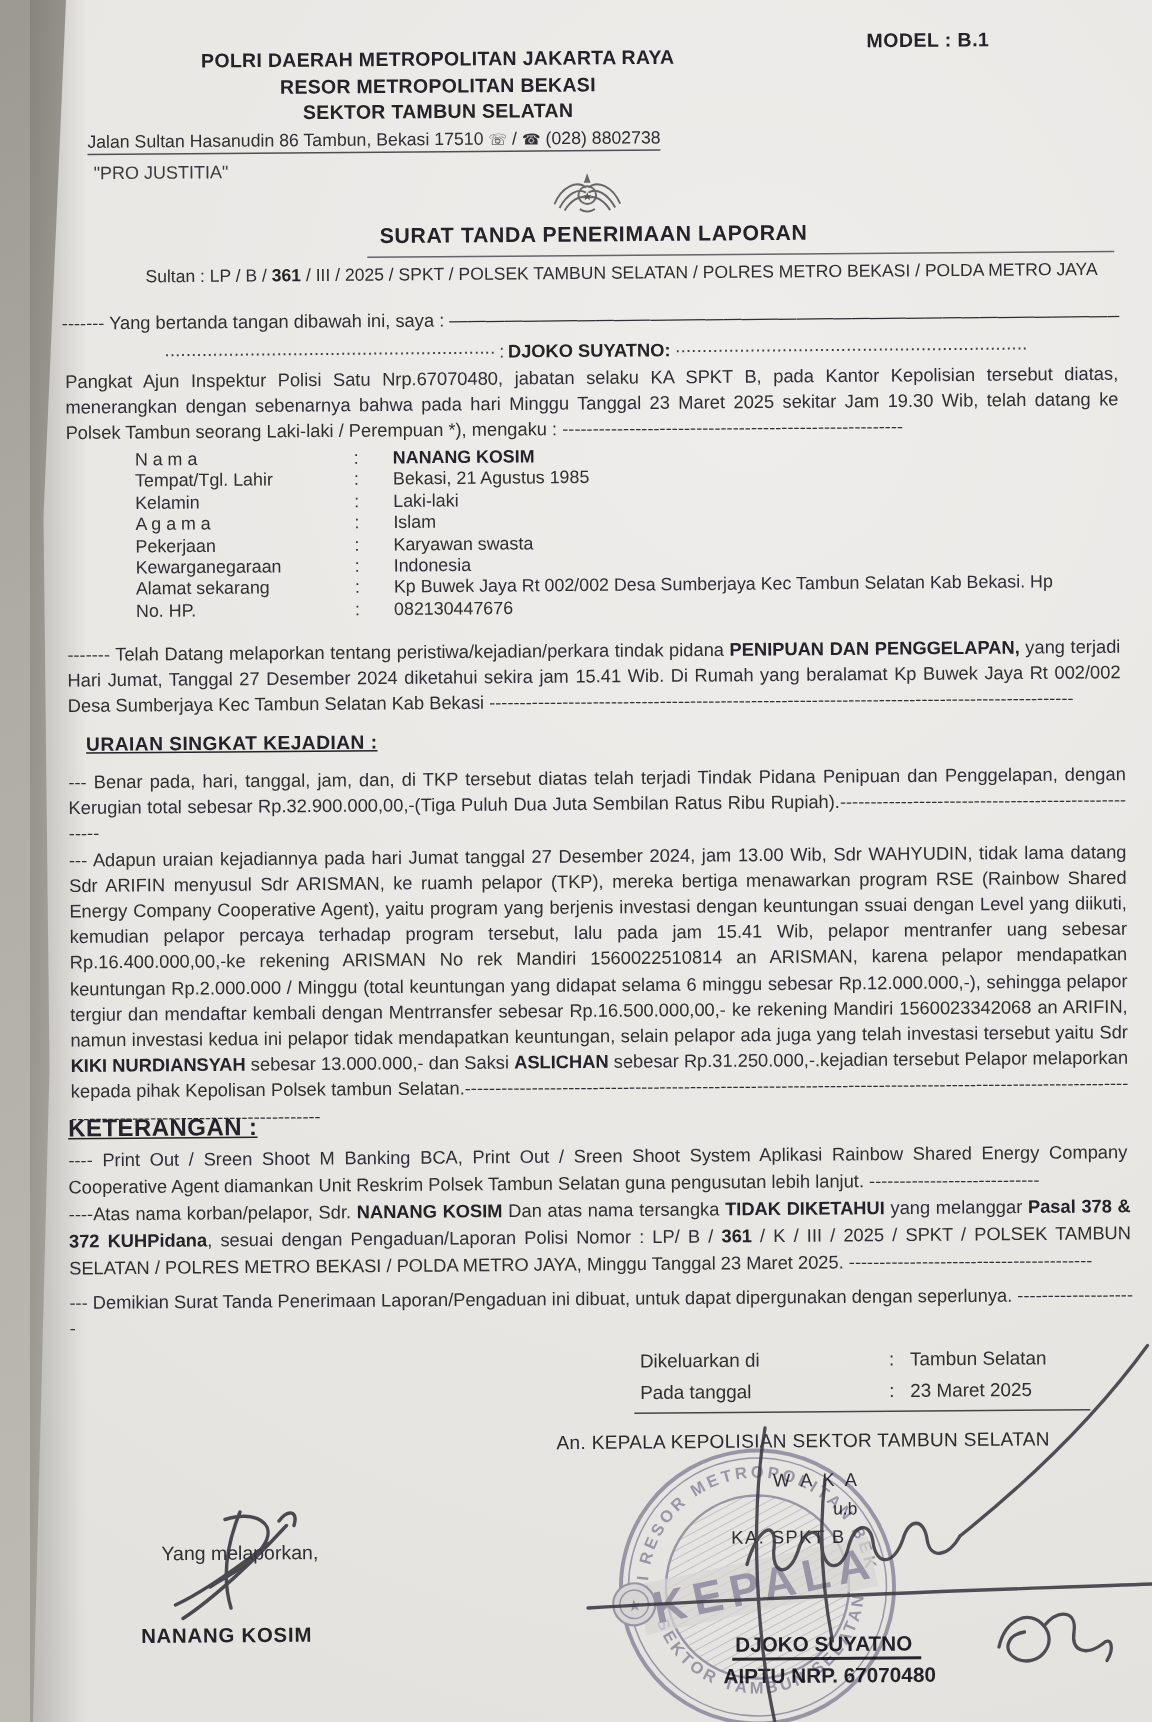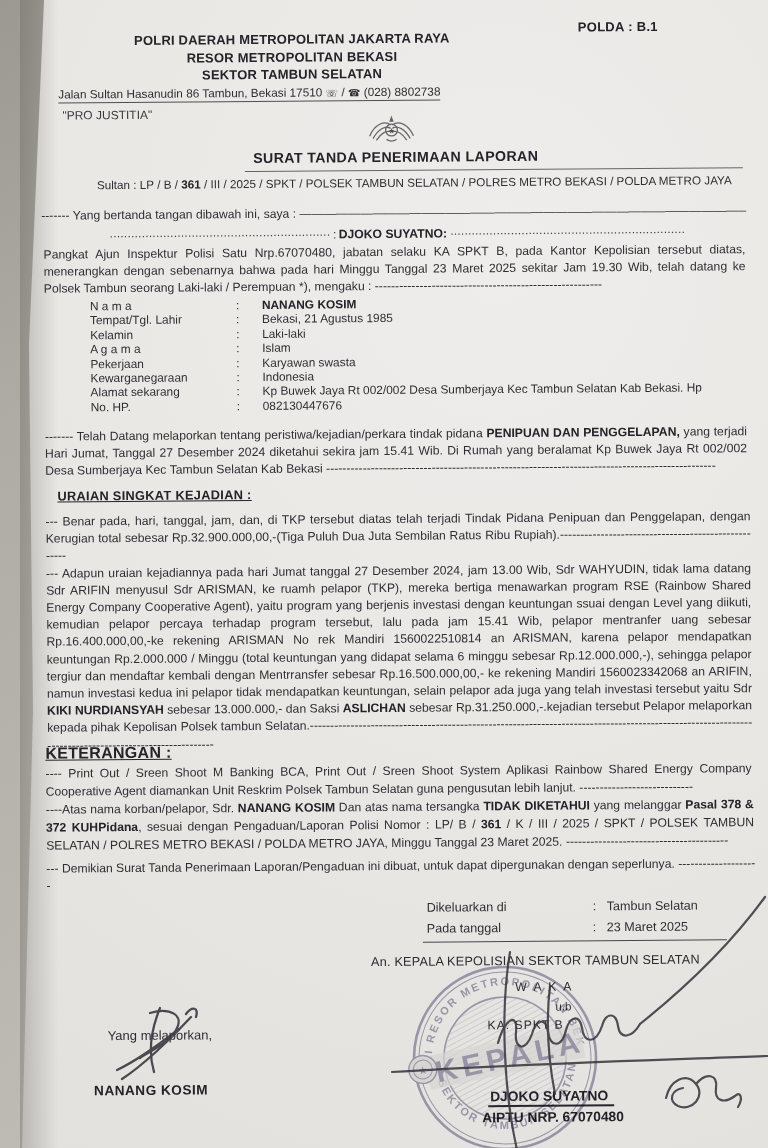--- a/index.html
+++ b/index.html
@@ -59,21 +59,21 @@
 </style>
 </head>
 <body>
 
 <div class="scene">
   <div class="paper"></div>
   <div class="edge-shade"></div>
 
   <div class="content">
 
-    <div class="abs model b">POLDA : B.1</div>
+    <div class="abs model b">MODEL : B.1</div>
 
     <div class="abs lh">
       <div class="b">POLRI DAERAH METROPOLITAN JAKARTA RAYA</div>
       <div class="b">RESOR METROPOLITAN BEKASI</div>
       <div class="b">SEKTOR TAMBUN SELATAN</div>
     </div>
 
     <div class="abs addr">
       <span>Jalan Sultan Hasanudin 86 Tambun, Bekasi 17510</span>
       <span class="ico">☏</span><span> / </span><span class="ico">☎</span>

